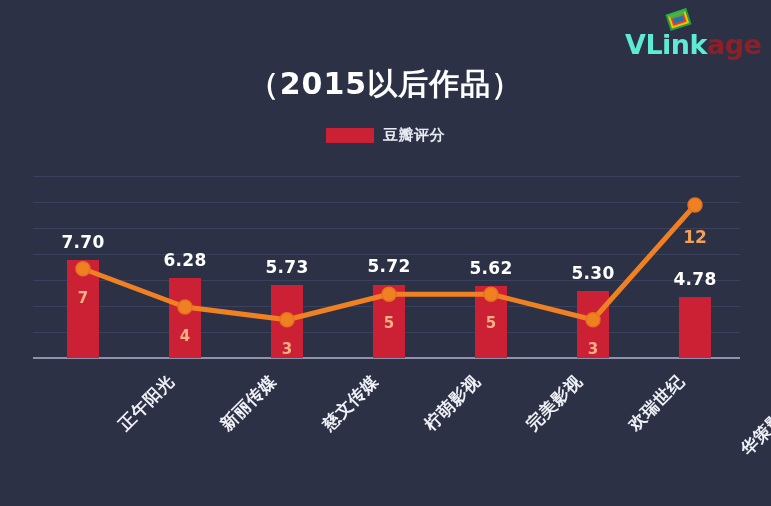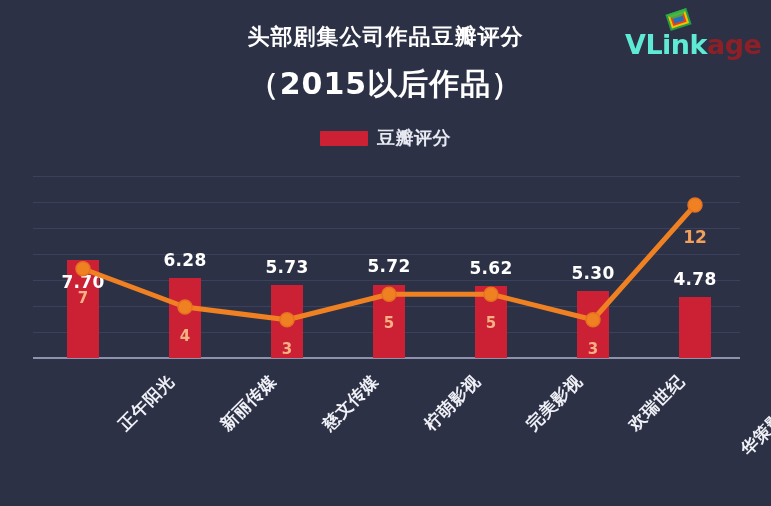--- a/index.html
+++ b/index.html
@@ -27,21 +27,21 @@
 
   
   #legend{position:absolute;top:126px;left:0;width:771px;display:flex;justify-content:center;
      align-items:center;gap:46px;}
   .lg-item{display:flex;align-items:center;gap:9px;}
   .lg-swatch-bar{width:48px;height:15px;background:#cc2034;border-radius:1px;}
   .lg-swatch-line{position:relative;width:62px;height:14px;}
   .lg-swatch-line .ln{position:absolute;left:0;top:5px;width:62px;height:5px;background:#ef8123;border-radius:3px;}
   .lg-swatch-line .dt{position:absolute;left:25px;top:1px;width:13px;height:13px;border-radius:50%;
      background:#ef8123;box-shadow:0 0 0 1px #e57220;}
-  .lg-label{color:#e8eaf2;font-size:18px;font-weight:bold;letter-spacing:0.5px;font-family:Liberation Serif, serif;}
+  .lg-label{color:#e8eaf2;font-size:15px;font-weight:bold;letter-spacing:0.5px;font-family:Liberation Serif, serif;}
 
   
   #plot{position:absolute;left:33px;top:176px;width:707px;height:183px;}
   .gridline{position:absolute;left:0;width:707px;height:1px;background:#3b415c;}
   #axis{position:absolute;left:33px;top:357px;width:707px;height:2px;background:#8d93ac;}
 
   .bar{position:absolute;background:#cc2034;}
   .barval{position:absolute;color:#ffffff;font-size:17px;font-weight:bold;text-align:center;
      letter-spacing:0.3px;white-space:nowrap;}
   .cntval{position:absolute;color:#f3a05b;font-size:15px;font-weight:bold;text-align:center;
@@ -65,21 +65,20 @@
         <rect x="5" y="3" width="22" height="17" fill="#1f9e4b"></rect>
         <rect x="7" y="5" width="18" height="13" fill="#f2c400"></rect>
         <rect x="9" y="7" width="14" height="9" fill="#e8411c"></rect>
         <rect x="11" y="9" width="10" height="5" fill="#1e73be"></rect>
         <path d="M5 3 L27 3 L21 9 L11 9 Z" fill="#36b34a" opacity="0.85"></path>
       </g>
     </svg>
     <div class="wordmark"><span class="w1">VLink</span><span class="w2">age</span></div>
   </div>
 
-  <div id="title-main" class="title">头部剧集公司作品豆瓣评分</div>
   <div id="title-sub" class="title">（2015以后作品）</div>
 
   <div id="legend">
     <div class="lg-item">
       <span class="lg-swatch-bar"></span>
       <span class="lg-label">豆瓣评分</span>
     </div>
   </div>
 
   <div id="plot">
@@ -88,21 +87,21 @@
       <div class="gridline" style="top: 104px;"></div>
       <div class="gridline" style="top: 78px;"></div>
       <div class="gridline" style="top: 52px;"></div>
       <div class="gridline" style="top: 26px;"></div>
       <div class="gridline" style="top: 0px;"></div>
     </div>
   <div id="axis"></div>
 
   <div id="bars">
       <div class="bar" style="left: 67px; top: 260px; width: 32px; height: 98px; background: rgb(204, 32, 52);"></div>
-      <div class="barval" style="left: 38px; top: 232px; width: 90px; margin-top: 40px;">7.70</div>
+      <div class="barval" style="left: 38px; top: 232px; width: 90px;">7.70</div>
       <div class="bar" style="left: 169px; top: 278.073px; width: 32px; height: 79.9273px; background: rgb(204, 32, 52);"></div>
       <div class="barval" style="left: 140px; top: 250.073px; width: 90px;">6.28</div>
       <div class="bar" style="left: 271px; top: 285.073px; width: 32px; height: 72.9273px; background: rgb(204, 32, 52);"></div>
       <div class="barval" style="left: 242px; top: 257.073px; width: 90px;">5.73</div>
       <div class="bar" style="left: 373px; top: 285.2px; width: 32px; height: 72.8px; background: rgb(204, 32, 52);"></div>
       <div class="barval" style="left: 344px; top: 256px; width: 90px;">5.72</div>
       <div class="bar" style="left: 475px; top: 286.473px; width: 32px; height: 71.5273px; background: rgb(204, 32, 52);"></div>
       <div class="barval" style="left: 446px; top: 258.473px; width: 90px; text-align: center;">5.62</div>
       <div class="bar" style="left: 577px; top: 290.545px; width: 32px; height: 67.4545px; background: rgb(204, 32, 52);"></div>
       <div class="barval" style="left: 548px; top: 262.545px; width: 90px;">5.30</div>

